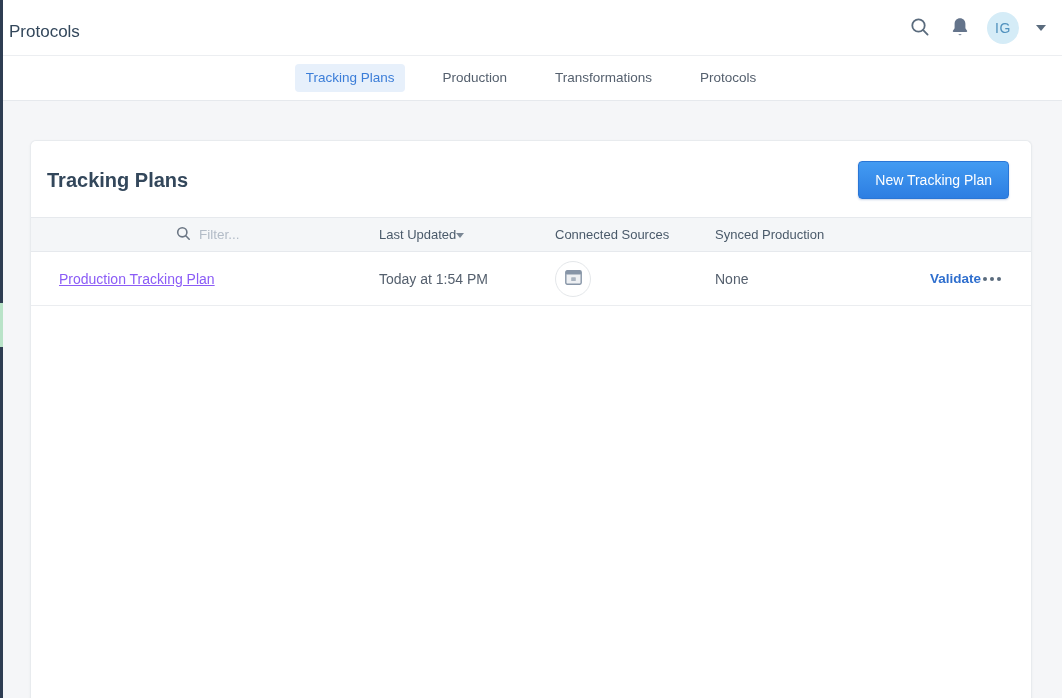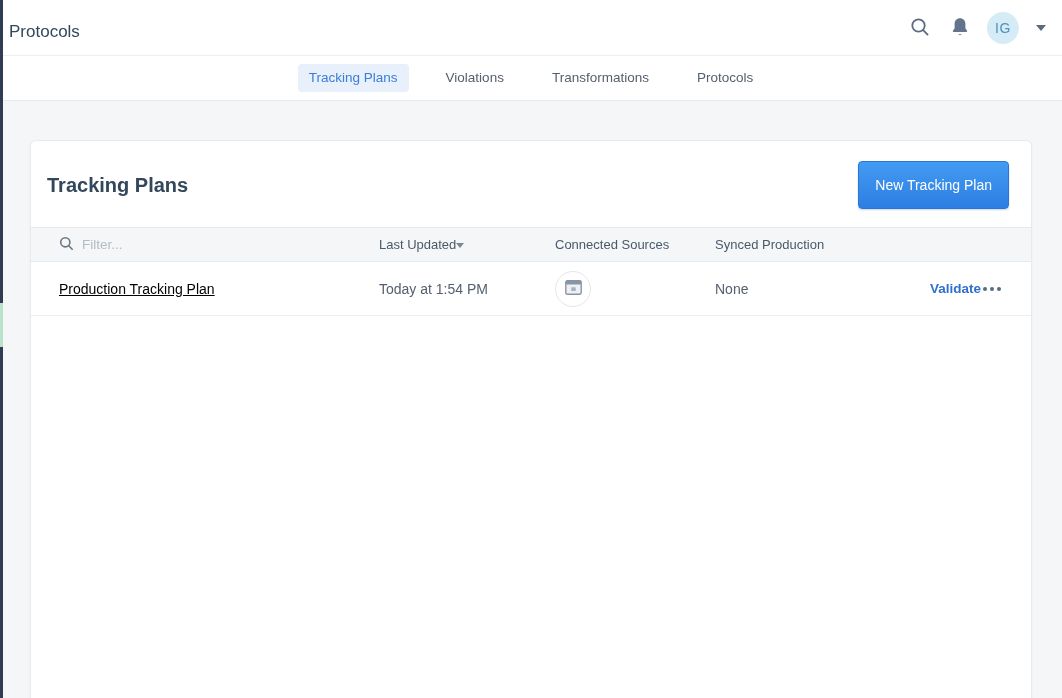--- a/index.html
+++ b/index.html
@@ -72,54 +72,54 @@
   }
   .card-header {
     display:flex; align-items:center; justify-content:space-between;
     padding:20px 22px 18px 16px;
   }
   .card-title { font-size:20px; font-weight:600; color:#33475b; }
   .btn-primary {
     background:linear-gradient(180deg,#439bf2,#2d7ee2);
     border:1px solid #2a76d6; border-radius:4px; cursor:pointer;
     color:#ffffff; font-family:"Liberation Sans", sans-serif;
-    font-size:14px; padding:0 16px; height:48px;
+    font-size:14px; padding:0 16px; height:38px;
     box-shadow:0 1px 2px rgba(30,80,160,.25);
   }
 
   
   .thead, .trow {
     display:grid;
     grid-template-columns:348px 176px 160px 186px 1fr;
     align-items:center;
   }
   .thead {
     height:35px; background:#f4f6f8;
     border-top:1px solid #e6e9ed; border-bottom:1px solid #e6e9ed;
     font-size:13px; color:#4a5a6a;
   }
-  .filter-cell { display:flex; align-items:center; gap:8px; padding-left:28px; }
+  .filter-cell { display:flex; align-items:center; gap:8px; padding-left:28px;justify-content:flex-end; }
   .filter-input {
     border:none; background:transparent; outline:none;
     font-family:"Liberation Sans", sans-serif; font-size:13.5px;
     color:#55606e; width:180px;
   }
   .filter-input::placeholder { color:#b3bcc7; }
   .th-sort { display:flex; align-items:center; cursor:pointer; }
   .sort-arrow {
     width:0; height:0; border-left:4px solid transparent;
     border-right:4px solid transparent; border-top:5px solid #7a8795;
     display:inline-block; margin-top:1px;
   }
   .trow {
     height:54px; border-bottom:1px solid #ebedf0;
     font-size:14px; color:#55606e; background:#ffffff;
   }
   .td-name { padding-left:28px; }
-  .plan-link { color:#000000; text-decoration:underline; cursor:pointer; font-size:14px; }
+  .plan-link { color:#8b5cf6; text-decoration:underline; cursor:pointer; font-size:14px; }
   .source-badge {
     width:36px; height:36px; border-radius:50%;
     border:1px solid #e4e7ea; background:#ffffff;
     display:flex; align-items:center; justify-content:center;
   }
   .td-actions {
     display:flex; align-items:center; justify-content:flex-end;
     padding-right:28px;
   }
   .validate-link {
@@ -162,21 +162,21 @@
     </button>
     <div class="avatar">IG</div>
     <button class="icon-btn">
       <span class="caret-down"></span>
     </button>
   </div>
 </header>
 
 <nav class="tabbar">
   <button class="tab active">Tracking Plans</button>
-  <button class="tab">Violations</button>
+  <button class="tab">Production</button>
   <button class="tab">Transformations</button>
   <button class="tab">Protocols</button>
 </nav>
 
 <main class="content">
   <section class="card">
     <div class="card-header">
       <h2 class="card-title">Tracking Plans</h2>
       <button class="btn-primary">New Tracking Plan</button>
     </div>

